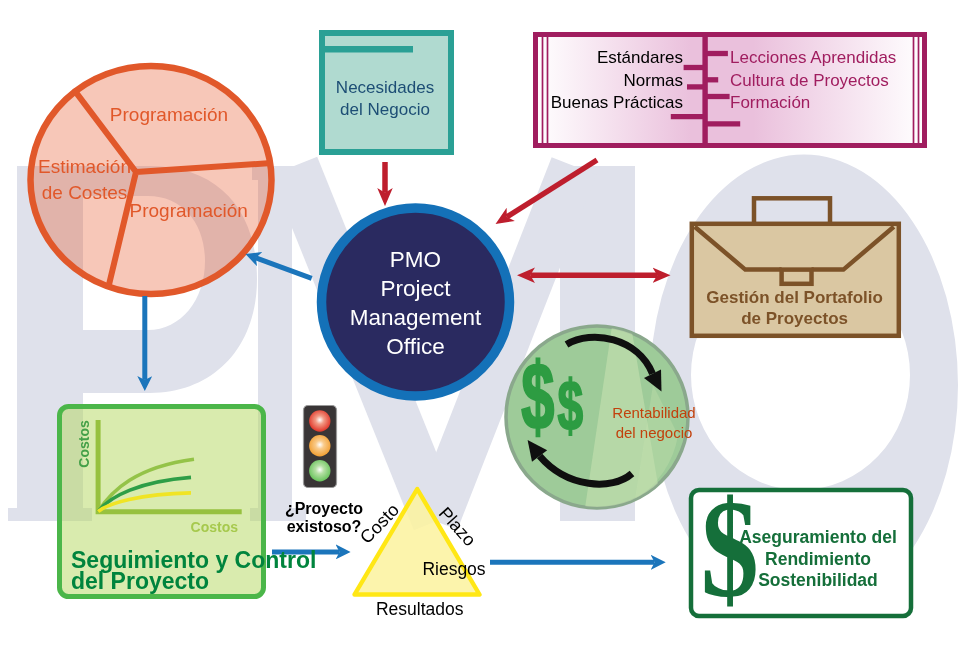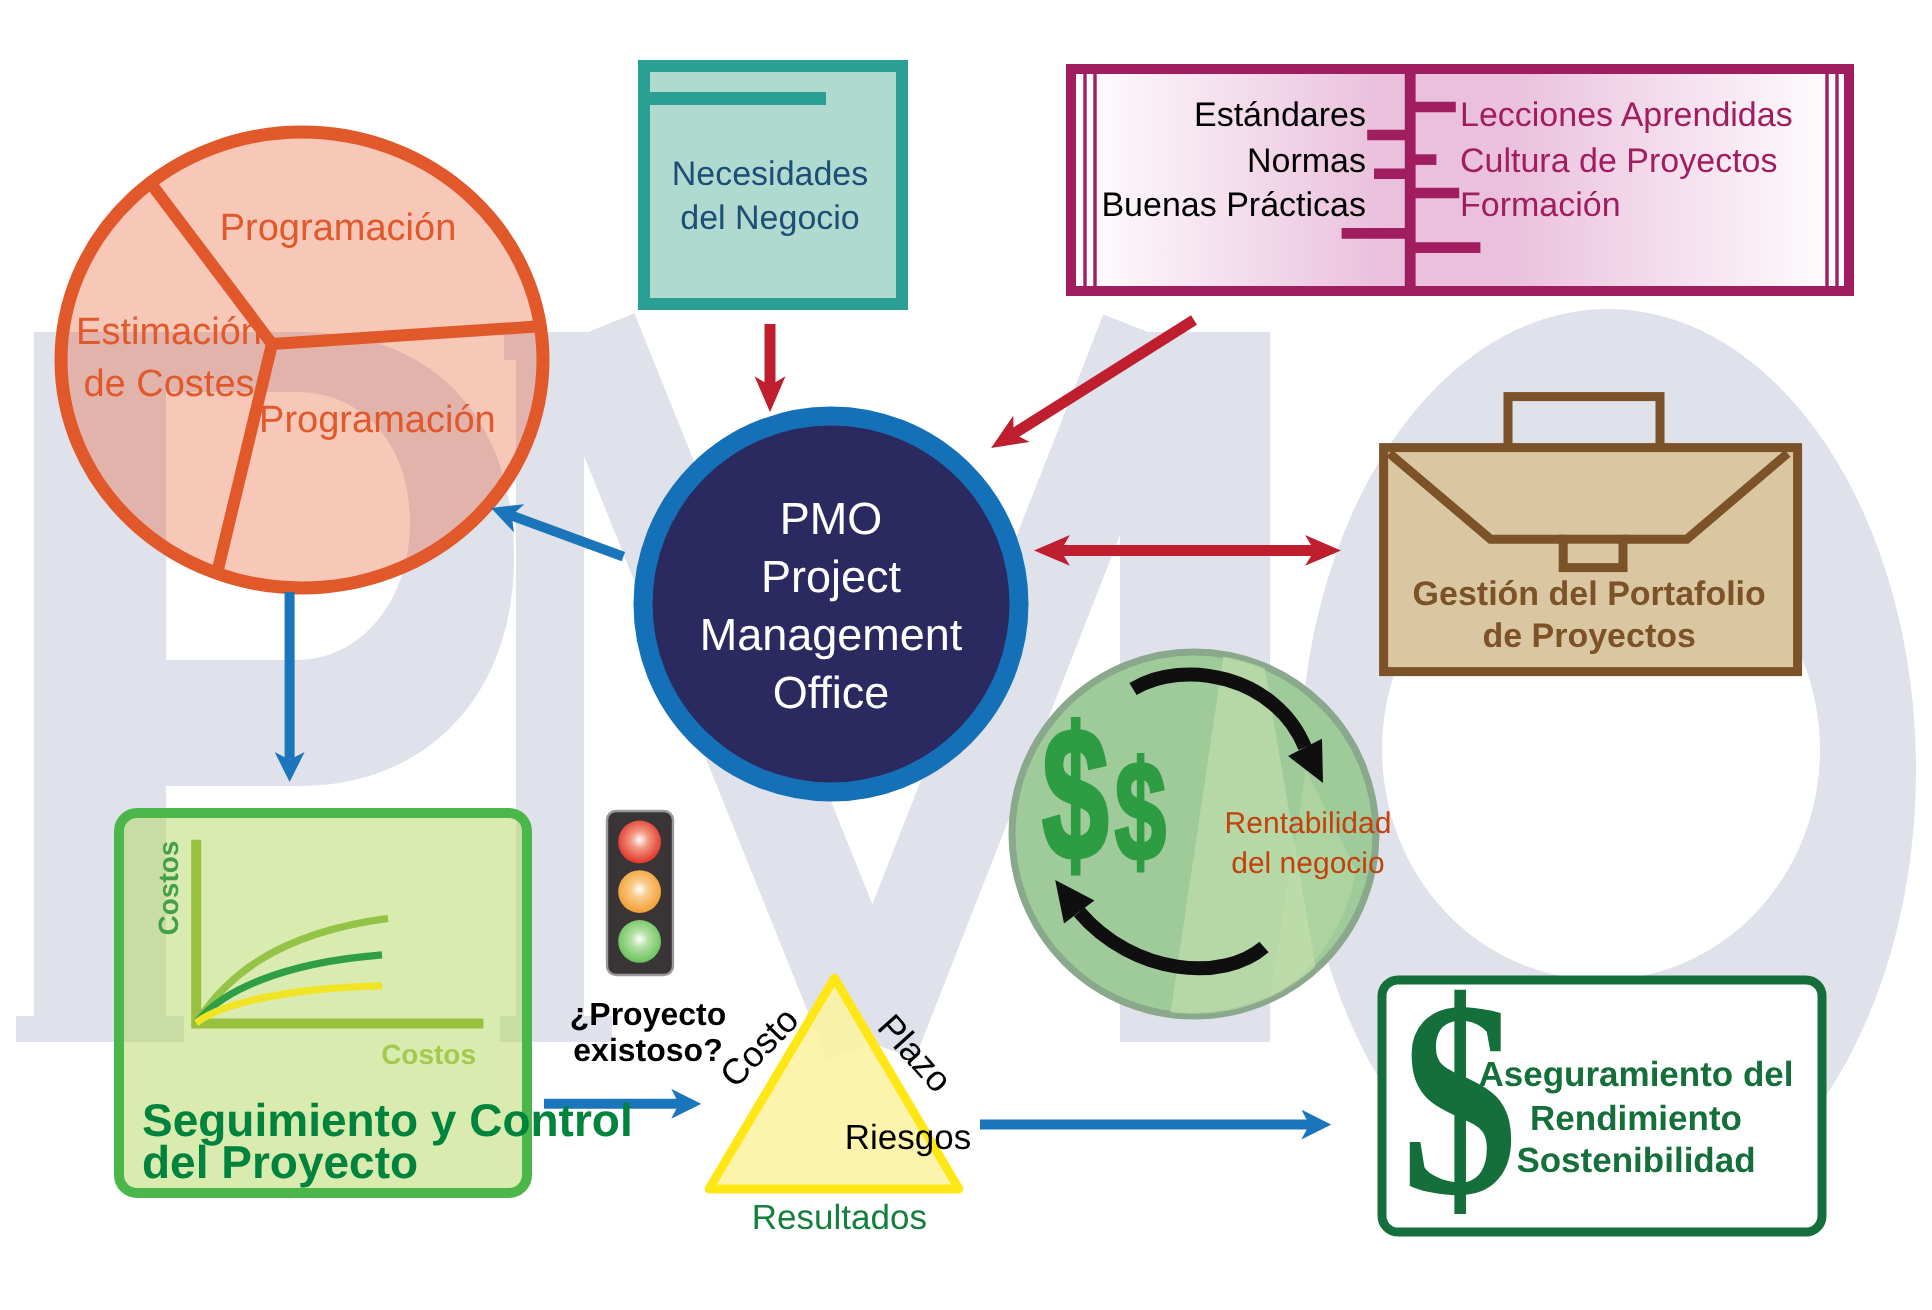--- a/index.html
+++ b/index.html
@@ -137,14 +137,14 @@
 <div class="t" style="left:415.5px;top:302.5px;font-size:22.5px;color:#fff;line-height:29px;">PMO<br>Project<br>Management<br>Office</div>
 <div class="t" style="left:794.6px;top:307.5px;font-size:17px;color:#7c5228;font-weight:bold;line-height:21.5px;">Gestión del Portafolio<br>de Proyectos</div>
 <div class="t" style="left:634px;top:422px;font-size:15px;color:#c2410c;font-weight:normal;line-height:19.5px;margin-left:20px;">Rentabilidad<br>del negocio</div>
 <div class="t" style="left:84px;top:443.7px;font-size:14px;color:#44a048;font-weight:bold;transform:translate(-50%,-50%) rotate(-90deg);">Costos</div>
 <div class="t" style="left:214.3px;top:526.5px;font-size:14px;color:#a6c94d;font-weight:bold;">Costos</div>
 <div class="t" style="left:71px;top:571px;font-size:23px;color:#00843d;font-weight:bold;line-height:21px;text-align:left;transform:translate(0,-50%);">Seguimiento y Control<br>del Proyecto</div>
 <div class="t" style="left:324px;top:517px;font-size:16px;color:#000;font-weight:bold;line-height:17.5px;text-align:center;">¿Proyecto<br>existoso?</div>
 <div class="t" style="left:422px;top:568.5px;font-size:17.5px;color:#000;margin-left:32px;">Riesgos</div>
 <div class="t" style="left:380px;top:523.5px;font-size:18px;color:#000;transform:translate(-50%,-50%) rotate(-46deg);">Costo</div>
 <div class="t" style="left:457px;top:526.5px;font-size:18px;color:#000;transform:translate(-50%,-50%) rotate(48deg);">Plazo</div>
-<div class="t" style="left:419.7px;top:609px;font-size:17.5px;color:#15803d;">Resultados</div>
+<div class="t" style="left:419.7px;top:609px;font-size:17.5px;color:#000000;">Resultados</div>
 <div class="t" style="left:818px;top:559px;font-size:17.5px;color:#156f3a;font-weight:bold;line-height:21.5px;">Aseguramiento del<br>Rendimiento<br>Sostenibilidad</div>
 
 </body></html>

